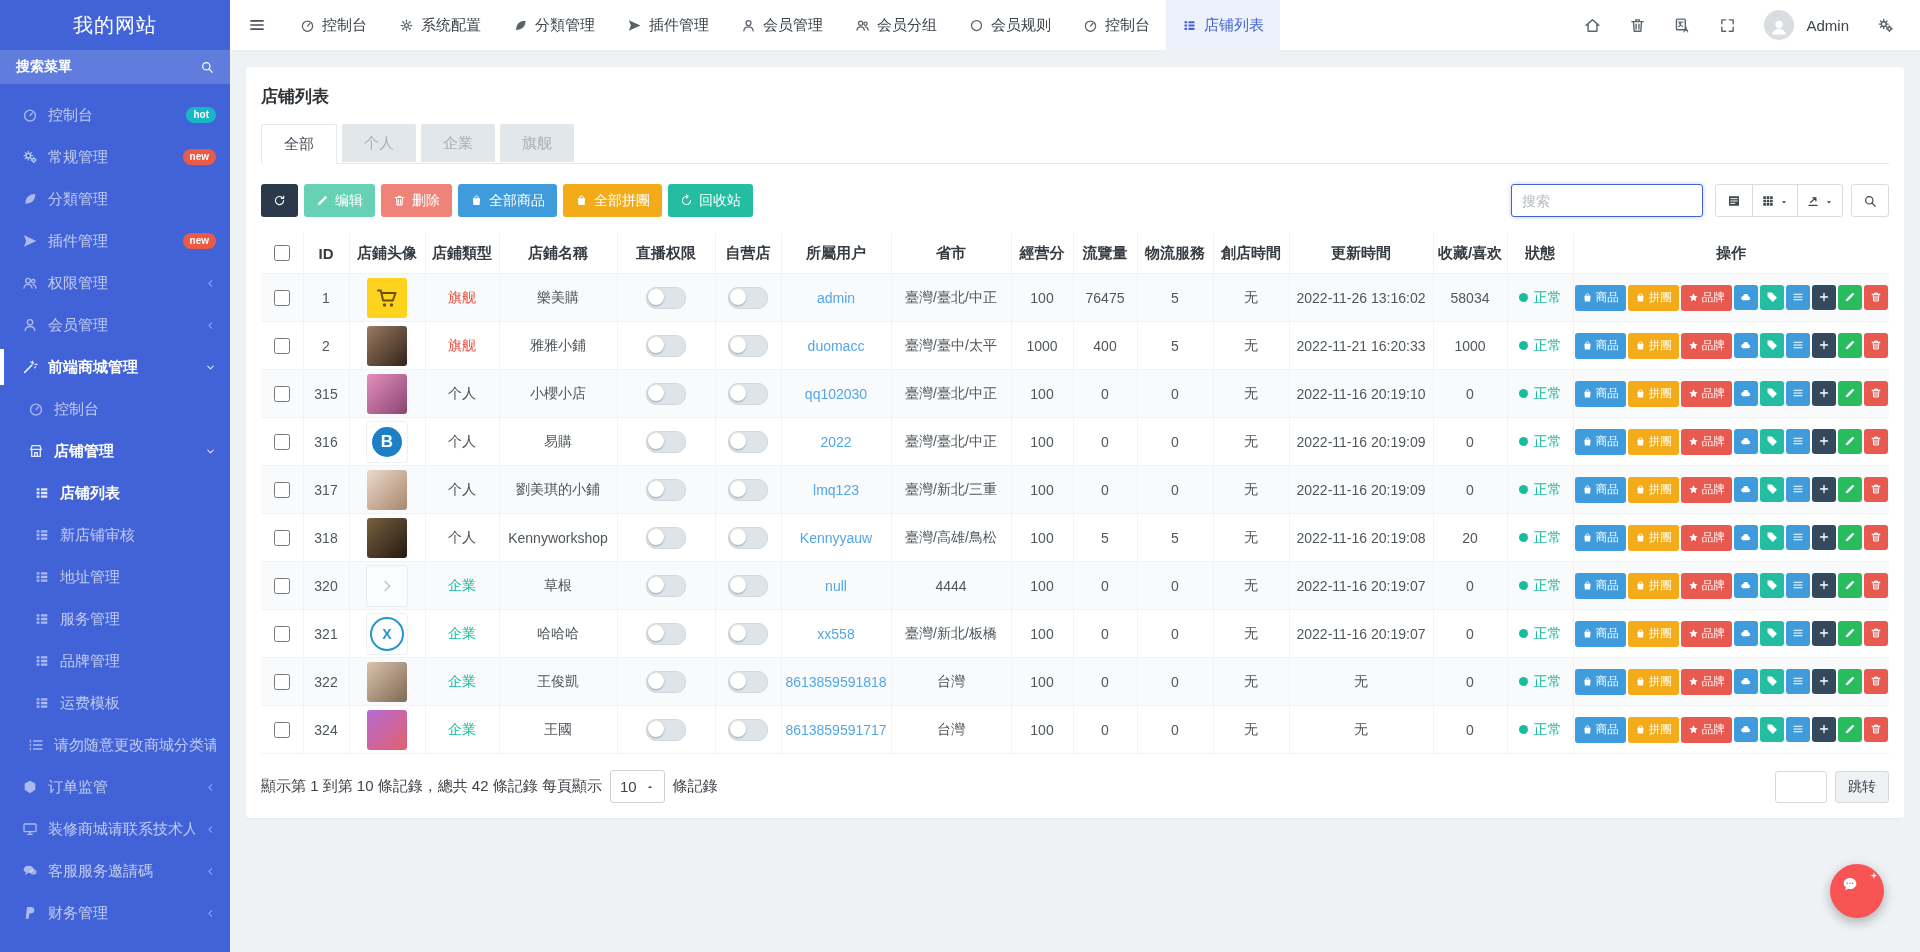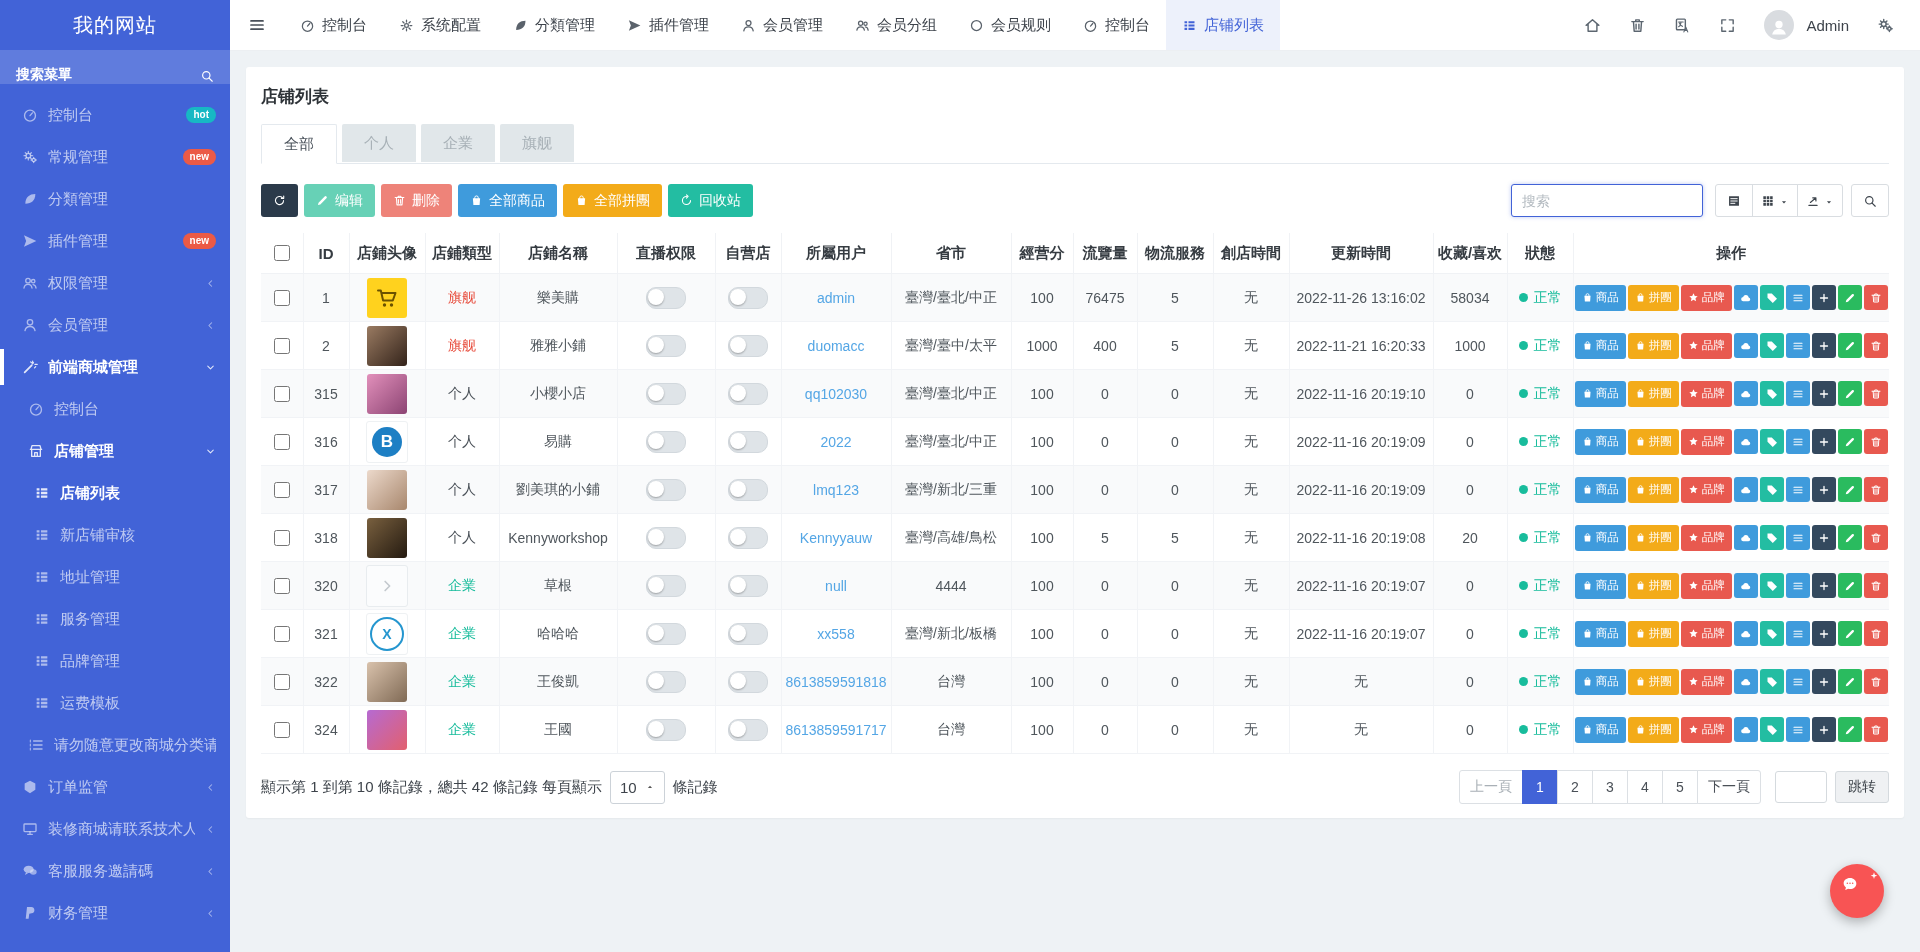--- a/index.html
+++ b/index.html
@@ -4,21 +4,21 @@
 <style>
   html,body{margin:0;padding:0;}
   body{width:1920px;height:952px;overflow:hidden;background:#eef2f5;
        font-family:"Liberation Sans","DejaVu Sans",sans-serif;position:relative;}
   .app{display:flex;width:1920px;height:952px;}
   .ic{width:1em;height:1em;display:inline-block;vertical-align:-0.12em;}
 
   
   .sidebar{width:230px;flex-shrink:0;background:#4263d7;color:#fff;display:flex;flex-direction:column;overflow:hidden;}
   .sb-title{height:50px;line-height:50px;text-align:center;font-size:20px;letter-spacing:1px;}
-  .sb-search{height:34px;background:rgba(255,255,255,.16);display:flex;align-items:flex-end;justify-content:space-between;
+  .sb-search{height:34px;background:rgba(255,255,255,.16);display:flex;align-items:center;justify-content:space-between;
              padding:0 16px;font-size:14px;font-weight:bold;cursor:pointer;}
   .sb-search .ic{width:14px;height:14px;}
   .sb-menu{flex:1;padding-top:10px;overflow:hidden;}
   .sb-item{height:42px;display:flex;align-items:center;gap:10px;padding-right:14px;font-size:15px;
            color:rgba(255,255,255,.66);cursor:pointer;white-space:nowrap;overflow:hidden;position:relative;}
   .sb-item .ic{width:16px;height:16px;flex-shrink:0;opacity:.85;}
   .sb-item.lvl0{padding-left:22px;}
   .sb-item.lvl1{padding-left:28px;}
   .sb-item.lvl2{padding-left:34px;}
   .sb-item.active{color:#fff;font-weight:bold;}
@@ -93,21 +93,21 @@
            display:inline-flex;align-items:center;justify-content:center;}
   .av-broken{background:#fbfcfd;border:1px solid #e8ecef;color:#c3c9ce;}
   .av-broken .ic{width:18px;height:18px;}
   .toggle{width:38px;height:20px;border-radius:10px;background:#dfe4e8;border:1px solid #d2d8dd;display:inline-block;
           position:relative;cursor:pointer;vertical-align:middle;}
   .toggle::after{content:'';position:absolute;left:1px;top:1px;width:16px;height:16px;background:#fff;border-radius:50%;
           box-shadow:0 1px 2px rgba(0,0,0,.3);}
   .ulink{color:#54a6e5;cursor:pointer;text-decoration:none;}
   .status{color:#18bc9c;font-size:14px;}
   .status .dot{display:inline-block;width:9px;height:9px;border-radius:50%;background:#18bc9c;margin-right:6px;}
-  .ops{display:flex;gap:2px;justify-content:center;align-items:center;}
+  .ops{display:flex;gap:2px;justify-content:center;align-items:flex-start;}
   .op-lg{height:26px;border:none;border-radius:3px;color:#fff;display:inline-flex;align-items:center;gap:3px;
          padding:0 7px;font-size:11.5px;cursor:pointer;font-family:inherit;flex-shrink:0;}
   .op-lg .ic{width:11px;height:11px;}
   .op-sm{width:24px;height:25px;border:none;border-radius:3px;color:#fff;display:inline-flex;align-items:center;
          justify-content:center;cursor:pointer;flex-shrink:0;padding:0;}
   .op-sm .ic{width:12px;height:12px;}
 
   
   .tfoot{display:flex;align-items:center;margin:16px 15px 0 15px;font-size:15px;color:#3e444b;}
   .tf-left{display:flex;align-items:center;}
@@ -1303,29 +1303,20 @@
             <span>顯示第 1 到第 10 條記錄，總共 42 條記錄 每頁顯示</span>
             <span class="pg-select" id="pgSelect">
               <span>10</span>
             <svg class="ic " viewBox="0 0 24 24" fill="none" stroke="currentColor" stroke-width="2" stroke-linecap="round" stroke-linejoin="round">
                   <path d="M7 14.5L12 9l5 5.5z" fill="currentColor" stroke="none"></path>
                 </svg>
               </span>
             <span>條記錄</span>
           </div>
           <div class="tf-right">
-            <ul class="pagination" id="pgList">
-                <li class="">上一頁</li>
-                <li class="active">1</li>
-                <li class="">2</li>
-                <li class="">3</li>
-                <li class="">4</li>
-                <li class="">5</li>
-                <li class="">下一頁</li>
-              </ul>
             <input class="jump-input" style="">
             <button class="jump-btn">跳转</button>
           </div>
         </div>
       </div>
     </div>
   </div>
 </div>
 
 <div class="chat-fab" id="chatFab">

